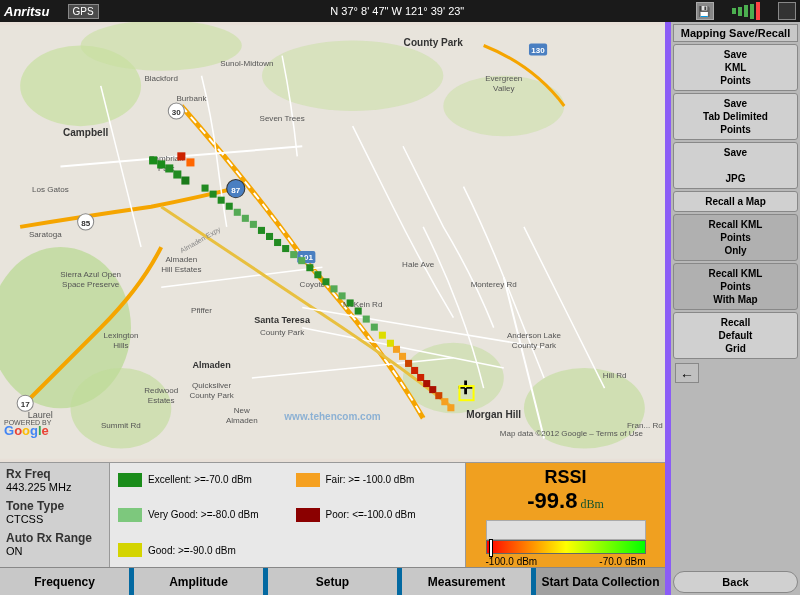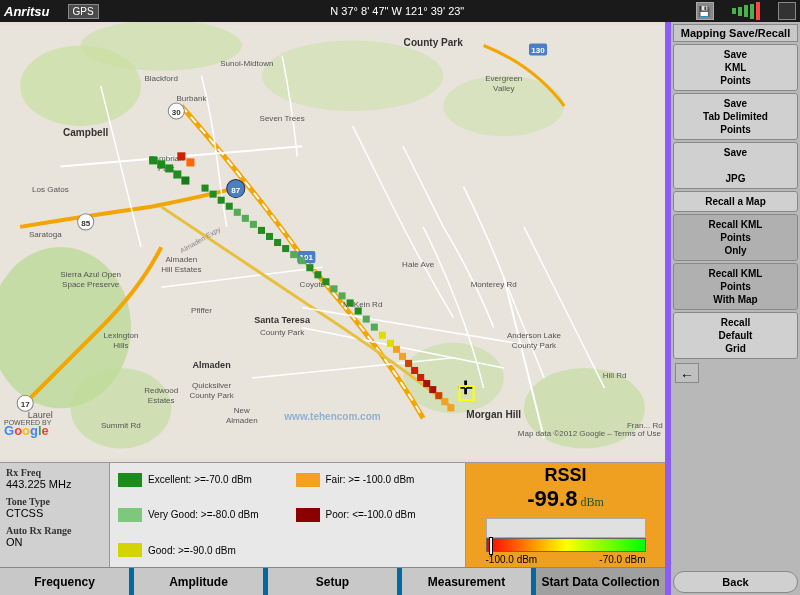--- a/index.html
+++ b/index.html
@@ -65,21 +65,21 @@
 
     #left-info {
       width: 110px;
       background: #d0d0d0;
       padding: 4px 6px;
       border-right: 1px solid #999;
       display: flex;
       flex-direction: column;
       gap: 4px;
     }
-    .info-label { font-size: 10px; font-weight: bold; color: #333; font-family: Liberation Serif, serif; }
+    .info-label { font-size: 12px; font-weight: bold; color: #333; }
     .info-value { font-size: 11px; color: #000; }
     .info-section { margin-bottom: 2px; }
 
     #legend-center {
       flex: 1;
       padding: 4px 8px;
       display: grid;
       grid-template-columns: 1fr 1fr;
       grid-template-rows: 1fr 1fr 1fr;
       gap: 10px 16px;
@@ -87,23 +87,22 @@
     }
     .legend-item { display: flex; align-items: center; gap: 6px; font-size: 10px; }
     .legend-color { width: 24px; height: 14px; flex-shrink: 0; }
 
     #rssi-panel {
       width: 200px;
       background: #f0a020;
       display: flex;
       flex-direction: column;
       align-items: center;
-      justify-content: center;
       border-left: 1px solid #999;
-      padding: 20px;
+      padding: 4px;
     }
     .rssi-title { font-size: 18px; font-weight: bold; color: #000; }
     .rssi-value { font-size: 22px; font-weight: bold; color: #000; }
     .rssi-unit { font-size: 12px; color: #14532d; font-family: Liberation Serif, serif; }
 
     #rssi-bar-area {
       width: 100%;
       margin-top: 6px;
       display: flex;
       flex-direction: column;
@@ -236,21 +235,21 @@
     .google-logo span:nth-child(1) { color: #4285F4; }
     .google-logo span:nth-child(2) { color: #EA4335; }
     .google-logo span:nth-child(3) { color: #FBBC05; }
     .google-logo span:nth-child(4) { color: #4285F4; }
     .google-logo span:nth-child(5) { color: #34A853; }
     .google-logo span:nth-child(6) { color: #EA4335; }
 
     .map-copyright {
       position: absolute;
       bottom: 24px;
-      right: 4px;
+      right: 22px;
       font-size: 8px;
       color: #555;
     }
   </style>
 </head>
 <body>
 
 <div id="app">
 
   <div id="topbar">

